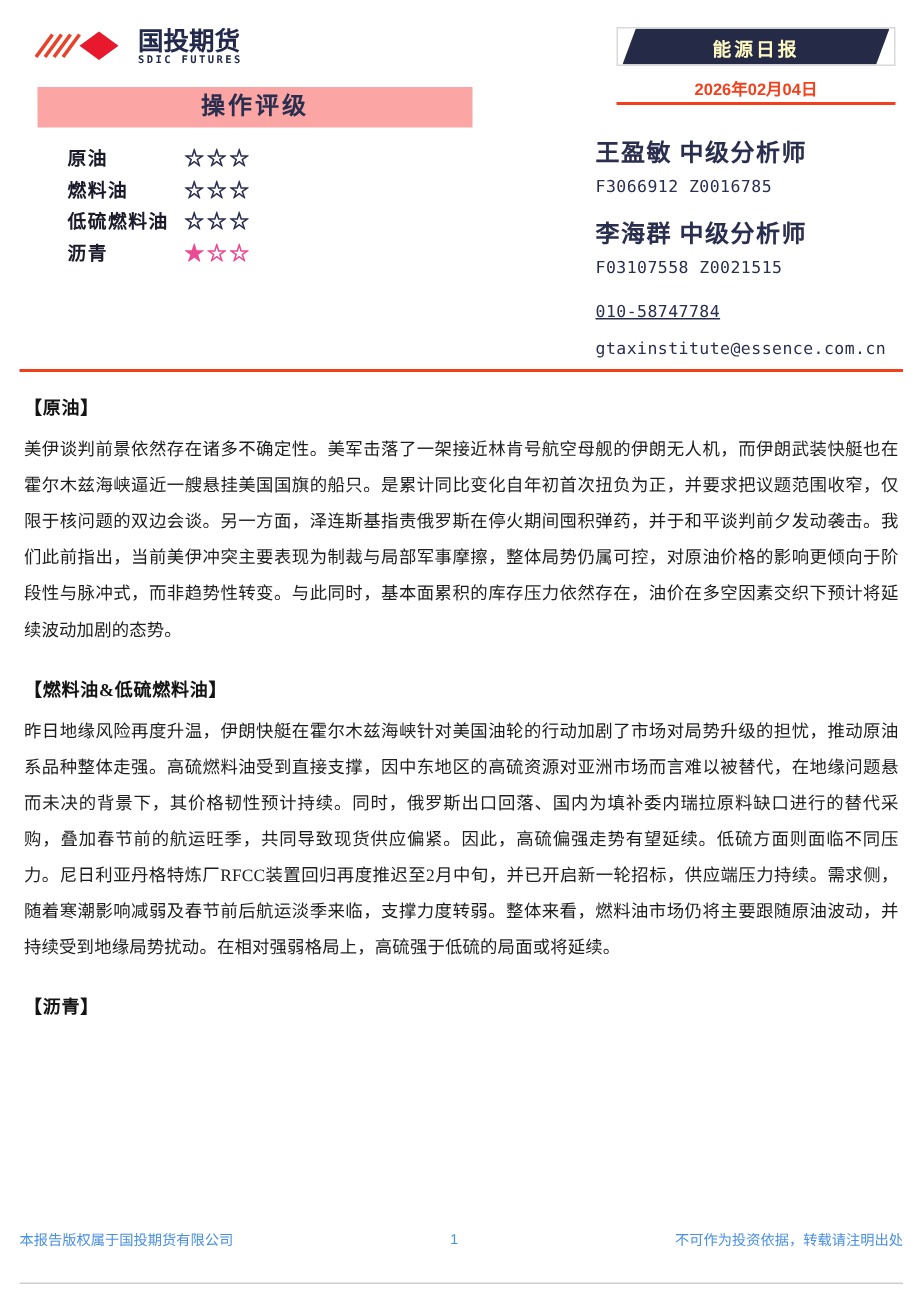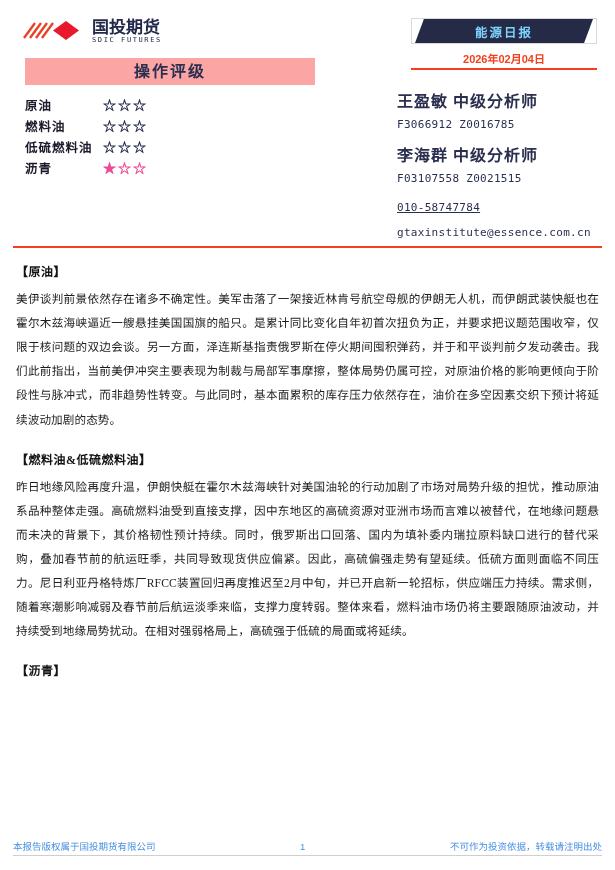--- a/index.html
+++ b/index.html
@@ -49,21 +49,21 @@
     font-family: "Liberation Sans", "DejaVu Sans", sans-serif;
     font-size: 17px;
     font-weight: bold;
     color: #23294a;
     letter-spacing: 0px;
     display: block;
   }
   .logo-en {
     font-family: "DejaVu Sans Mono", "Liberation Mono", monospace;
     font-size: 7px;
-    font-weight: normal;
+    font-weight: bold;
     color: #23294a;
     letter-spacing: 1.6px;
     display: block;
     margin-top: 1px;
   }
 
   
   .rating-panel {
     position: absolute;
     left: 25px;
@@ -84,20 +84,21 @@
   .rating-rows {
     margin-top: 9px;
   }
   .rating-row {
     display: flex;
     align-items: center;
     height: 21px;
     font-size: 12.5px;
     font-weight: bold;
     color: #1b1b2b;
+    margin-left: 20px;
   }
   .rating-label {
     width: 78px;
     letter-spacing: 1px;
   }
   .rating-stars {
     font-size: 13px;
     letter-spacing: 2px;
     white-space: nowrap;
   }
@@ -120,21 +121,21 @@
   }
   .banner {
     position: absolute;
     left: 4px;
     top: 1px;
     width: 178px;
     height: 24px;
     background: #252a47;
     -webkit-clip-path: polygon(5% 0, 100% 0, 95% 100%, 0 100%);
     clip-path: polygon(5% 0, 100% 0, 95% 100%, 0 100%);
-    color: #7dd3fc;
+    color: #fef9c3;
     font-size: 12.5px;
     font-weight: bold;
     letter-spacing: 2px;
     display: flex;
     align-items: center;
     justify-content: center;
     font-family: "Liberation Serif", "DejaVu Serif", serif;
   }
 
   .date-line {
@@ -227,21 +228,21 @@
     position: absolute;
     left: 13px;
     bottom: 14px;
     width: 589px;
     display: flex;
     align-items: center;
     justify-content: space-between;
     font-size: 9.5px;
     color: #4a90e2;
     font-family: "Liberation Sans", "DejaVu Sans", sans-serif;
-    padding-bottom: 2px;
+    padding-bottom: 22px;
     border-bottom: 1px solid #cfcfcf;
   }
   .footer-center { flex: 1; text-align: center; }
   .footer-right { text-align: right; }
 </style>
 </head>
 <body>
 
 <div class="page">
 

